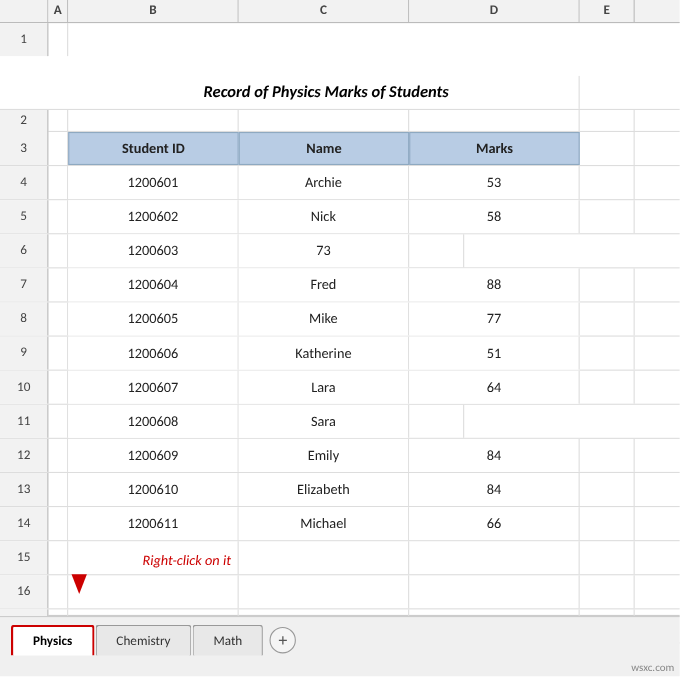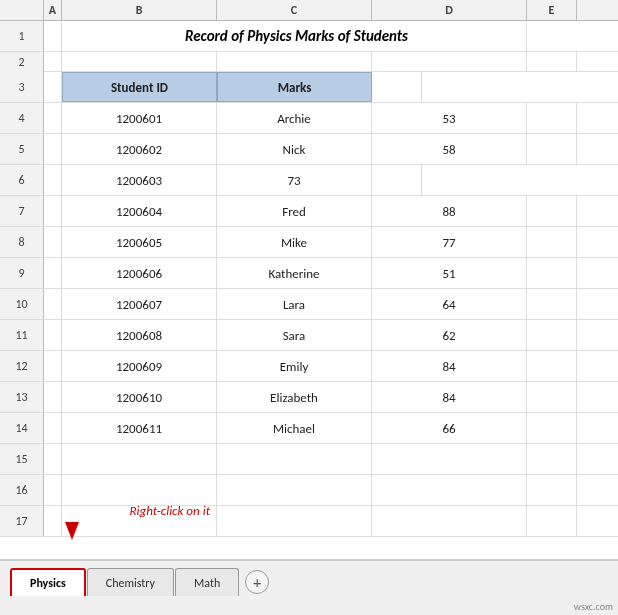--- a/index.html
+++ b/index.html
@@ -202,20 +202,21 @@
       position: absolute;
       bottom: 2px;
       right: 5px;
       font-size: 10px;
       color: #888;
     }
 
     
     .row-1 .cell-b {
       width: 465px;
+      margin-top: 48px;
     }
   </style>
 </head>
 <body>
 
 <div class="spreadsheet">
 
   <div class="col-headers">
     <div class="row-num-header"></div>
     <div class="col-header col-a">A</div>
@@ -237,20 +238,21 @@
     <div class="cell cell-b" style="height:20px;"></div>
     <div class="cell cell-c" style="height:20px;"></div>
     <div class="cell cell-d" style="height:20px;"></div>
     <div class="cell cell-e" style="height:20px;"></div>
   </div>
 
   <div class="grid-row">
     <div class="row-num">3</div>
     <div class="cell cell-a"></div>
     <div class="cell cell-b header-cell">Student ID</div>
+    <div class="cell cell-c header-cell">Name</div>
     <div class="cell cell-d header-cell">Marks</div>
     <div class="cell cell-e"></div>
   </div>
 
   <div id="data-rows">
       <div class="grid-row">
       <div class="row-num">4</div>
       <div class="cell cell-a"></div>
       <div class="cell cell-b data-cell">1200601</div>
       <div class="cell cell-c data-cell">Archie</div>
@@ -302,21 +304,20 @@
       <div class="cell cell-b data-cell">1200607</div>
       <div class="cell cell-c data-cell">Lara</div>
       <div class="cell cell-d data-cell">64</div>
       <div class="cell cell-e"></div>
     </div>
       <div class="grid-row">
       <div class="row-num">11</div>
       <div class="cell cell-a"></div>
       <div class="cell cell-b data-cell">1200608</div>
       <div class="cell cell-c data-cell">Sara</div>
-      <div class="cell cell-d data-cell">62</div>
       <div class="cell cell-e"></div>
     </div>
       <div class="grid-row">
       <div class="row-num">12</div>
       <div class="cell cell-a"></div>
       <div class="cell cell-b data-cell">1200609</div>
       <div class="cell cell-c data-cell">Emily</div>
       <div class="cell cell-d data-cell">84</div>
       <div class="cell cell-e"></div>
     </div>

